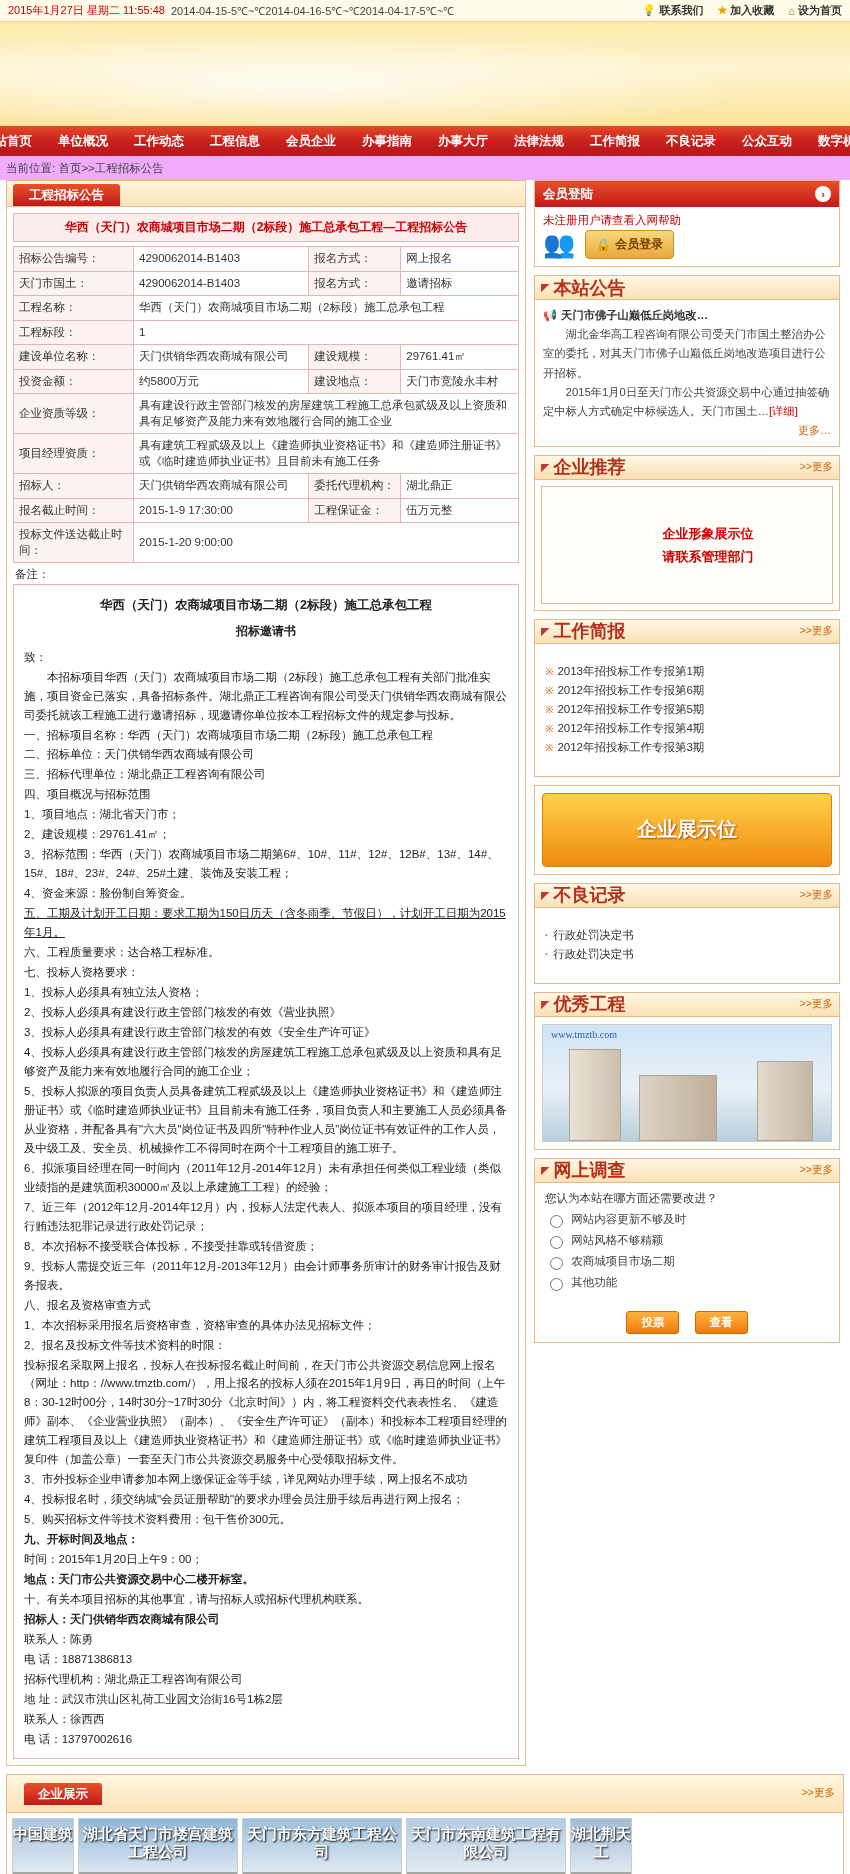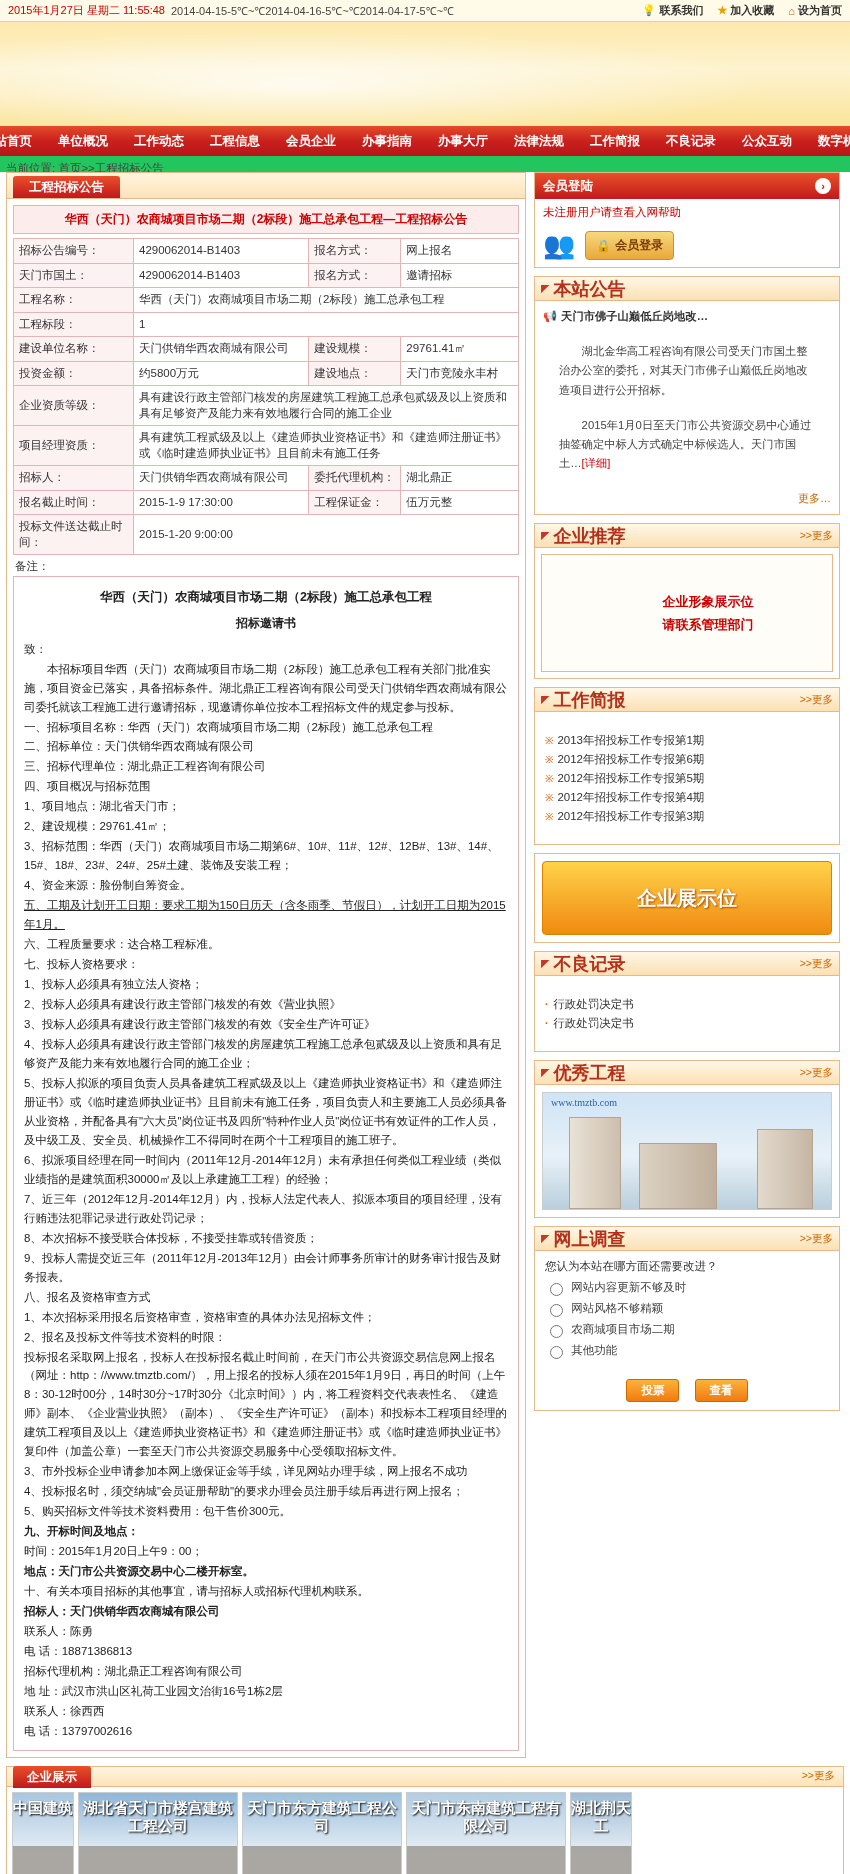--- a/index.html
+++ b/index.html
@@ -56,22 +56,22 @@
     justify-content: center;
     gap: 0;
   }
   .nav a {
     color: #fff; font-size: 12.5px; font-weight: bold; text-decoration: none;
     padding: 0 13px; line-height: 30px; white-space: nowrap;
   }
 
   
   .breadcrumb {
-    height: 16px; line-height: 24px; font-size: 11.5px; color: #444;
-    padding-left: 6px; background: #22c55e;
+    height: 24px; line-height: 24px; font-size: 11.5px; color: #444;
+    padding-left: 6px; background: #f0abfc;
   }
 
   
   .cols { display: flex; gap: 8px; padding: 0 6px 8px 6px; }
   .left { width: 520px; }
   .right { width: 306px; }
 
   
   .panel {
     border: 1px solid #e6b98a;
@@ -143,35 +143,35 @@
   .login-head {
     height: 26px; display:flex; align-items:center;
     background: linear-gradient(180deg,#e8502a,#c2191b); color:#fff;
     padding: 0 8px; font-weight: bold; font-size: 12.5px;
   }
   .login-head .arrow {
     margin-left:auto; width:16px;height:16px;border-radius:50%;
     background:#fff; color:#c2191b; font-size:11px; display:flex;align-items:center;justify-content:center;
   }
   .login-body { padding: 6px 8px; font-size: 11.5px; }
-  .login-note { color: #c00; margin-bottom: 10px; }
+  .login-note { color: #c00; margin-bottom: 1px; }
   .login-row { display:flex; align-items:center; gap:10px; }
   .ppl { font-size: 26px; color:#f0a020; }
   .loginbtn {
     background: linear-gradient(180deg,#f7d87c,#e8a93b);
     border:1px solid #d09020; border-radius:4px;
     padding: 5px 10px; font-weight:bold; color:#7a3b00; font-size:12px;
     display:flex; align-items:center; gap:4px;
   }
 
   .notice-body { padding: 6px 8px; font-size: 11.3px; line-height: 1.7; }
   .notice-lead { display:flex; gap:4px; }
   .notice-lead .spk { color:#e05a00; }
   .notice-lead .t { font-weight:bold; color:#333; }
-  .notice-body p { margin: 16px; text-indent: 2em; color:#444; }
+  .notice-body p { margin: 0; text-indent: 2em; color:#444; }
   .notice-body .red { color:#c00; }
   .moreline { text-align:right; color:#c60; font-size:11px; }
 
   .promo-box {
     height: 118px; margin: 6px; border: 1px solid #e6b98a;
     display:flex; align-items:center; justify-content:center; flex-direction:column;
     color:#c00; font-weight:bold; font-size:13px; line-height:1.8;
     background:#fffdf7;
     padding-left:42px;
   }
@@ -218,22 +218,22 @@
   .poll input { margin-right: 5px; vertical-align: middle; }
   .poll .btns { text-align:center; margin-top:20px; }
   .poll .btns button {
     background: linear-gradient(180deg,#ffb13b,#f07b10);
     border:1px solid #d06800; color:#fff; font-weight:bold;
     border-radius:3px; padding:3px 14px; margin: 0 6px; font-size:11.5px;
   }
 
   
   .show-wrap { border:1px solid #e6b98a; margin: 0 6px 8px 6px; }
-  .show-head { height:20px; background:linear-gradient(180deg,#fff6e0,#fde2b8);
-    border-bottom:1px solid #e6b98a; display:flex; align-items:center; }
+  .show-head { height:38px; background:linear-gradient(180deg,#fff6e0,#fde2b8);
+    border-bottom:1px solid #e6b98a; display:flex; align-items:center;padding-left:11px; }
   .show-head .tab { background: linear-gradient(180deg,#e8502a,#c2191b);
     color:#fff; font-weight:bold; font-size:12.5px; padding:0 14px; height:22px;
     line-height:22px; margin:2px 0 0 6px; border-radius:3px 3px 0 0; }
   .show-head .more { margin-left:auto; margin-right:8px; color:#c60; font-size:10.5px; }
   .show-strip { display:flex; gap:4px; padding:5px; }
   .card { width: 160px; height: 88px; border:1px solid #ccc; position:relative; overflow:hidden; }
   .card.small { width: 62px; }
   .card .sky { position:absolute; inset:0; }
   .card .capt {
     position:absolute; top:6px; left:0; width:100%; text-align:center;

